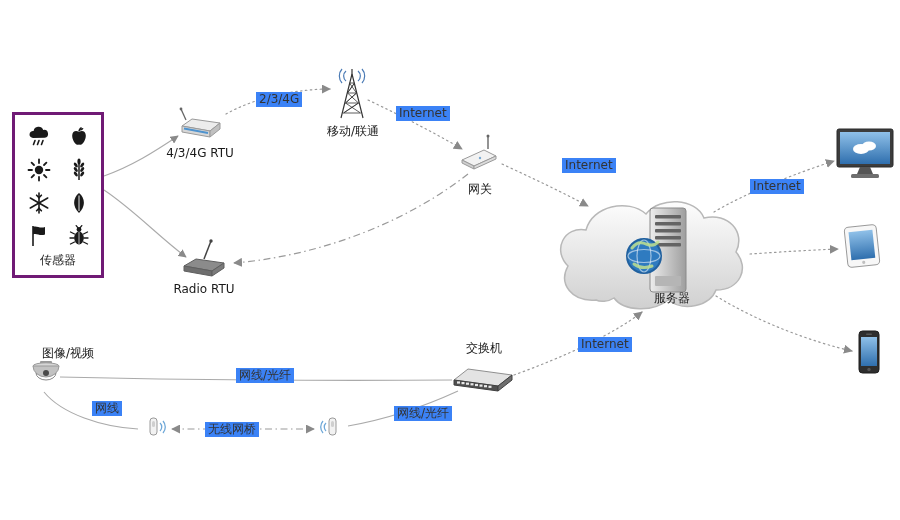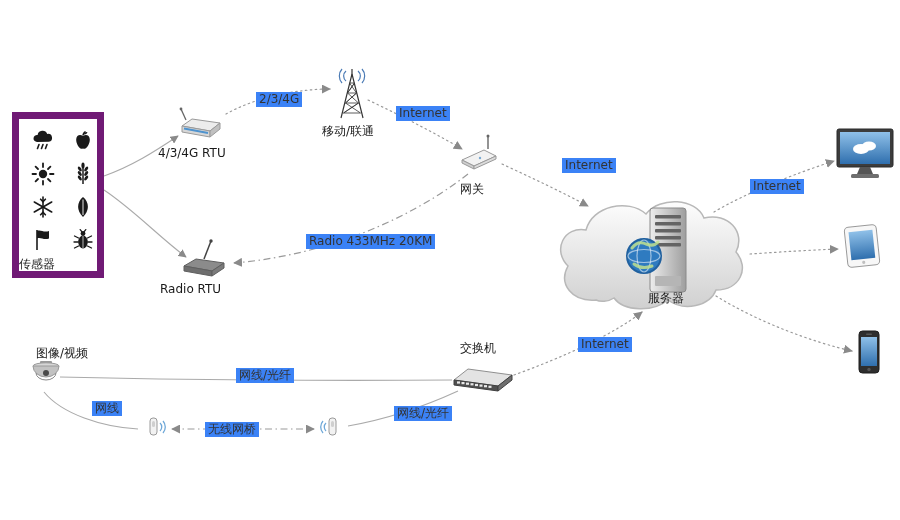--- a/index.html
+++ b/index.html
@@ -4,24 +4,24 @@
 <style>
   * { margin:0; padding:0; box-sizing:border-box; }
   html,body { width:900px; height:520px; }
   body { font-family:"DejaVu Sans","Liberation Sans",sans-serif; background:#fff; }
   #canvas { position:relative; width:900px; height:520px; background:#fff; overflow:hidden; }
   .abs { position:absolute; }
   #connectors { position:absolute; left:0; top:0; }
   .c-dot { fill:none; stroke:#9a9a9a; stroke-width:1.2; stroke-dasharray:1.5 3.4; stroke-linecap:round; }
   .c-dashdot { fill:none; stroke:#9a9a9a; stroke-width:1.2; stroke-dasharray:7 3.5 1.5 3.5; }
   .c-wire { fill:none; stroke:#aaaaaa; stroke-width:1.1; }
-  .node-label { position:absolute; font-size:12px; color:#1a1a1a; white-space:nowrap; }
+  .node-label { position:absolute; font-size:12px; color:#1a1a1a; text-align:center; white-space:nowrap; }
   .edge-label { position:absolute; font-size:12px; color:#333; background:#3b82f6; padding:0 3px; line-height:1.25; white-space:nowrap; }
   .sensor-box { position:absolute; left:12px; top:112px; width:92px; height:166px;
-                border:7px solid #701a75; background:#fff; display:flex; flex-direction:column; }
+                border:3px solid #701a75; background:#fff; display:flex; flex-direction:column; }
   .sensor-grid { display:grid; grid-template-columns:1fr 1fr; gap:9px 16px; padding:10px 12px 4px; justify-items:center; flex:1; }
   .sensor-box .node-label { position:static; margin:0 0 7px; }
   .icon24 { width:24px; height:24px; display:block; }
   .tilt { transform:rotate(-6deg); }
 </style>
 </head>
 <body>
 
 <div id="canvas">
 
@@ -274,21 +274,20 @@
     <rect x="15" y="9" width="3" height="6" rx="1.5" fill="#cfcfcf"></rect>
     <g stroke="#6fa8d8" stroke-width="1.3" fill="none">
       <path d="M 10,11 a 5.5,5.5 0 0 0 0,8"></path>
         <path d="M 7,9 a 9,9 0 0 0 0,12"></path>
     </g>
   </svg>
 
   <div class="edge-label" style="left:256px;top:92px">2/3/4G</div>
   <div class="edge-label" style="left:396px;top:106px">Internet</div>
   <div class="edge-label" style="left:562px;top:158px">Internet</div>
-  <div class="edge-label" style="left:306px;top:234px">Radio 433MHz 20KM</div>
   <div class="edge-label" style="left:750px;top:179px">Internet</div>
   <div class="edge-label" style="left:578px;top:337px">Internet</div>
   <div class="edge-label" style="left:236px;top:368px">网线/光纤</div>
   <div class="edge-label" style="left:92px;top:401px">网线</div>
   <div class="edge-label" style="left:205px;top:422px">无线网桥</div>
   <div class="edge-label" style="left:394px;top:406px">网线/光纤</div>
 
 </div>
 
 </body></html>

